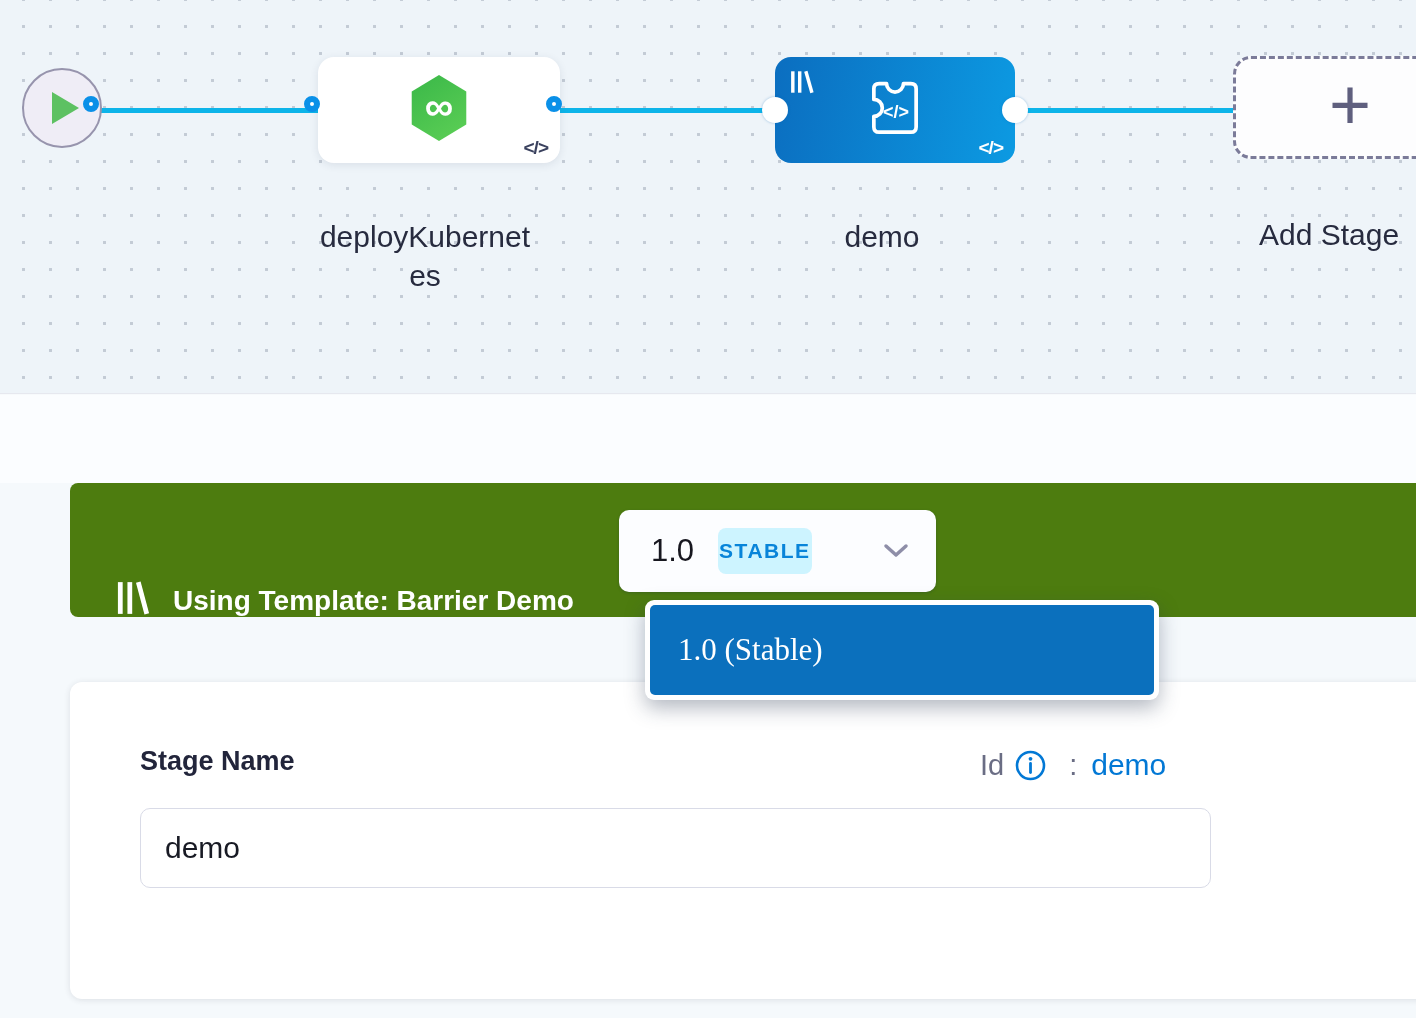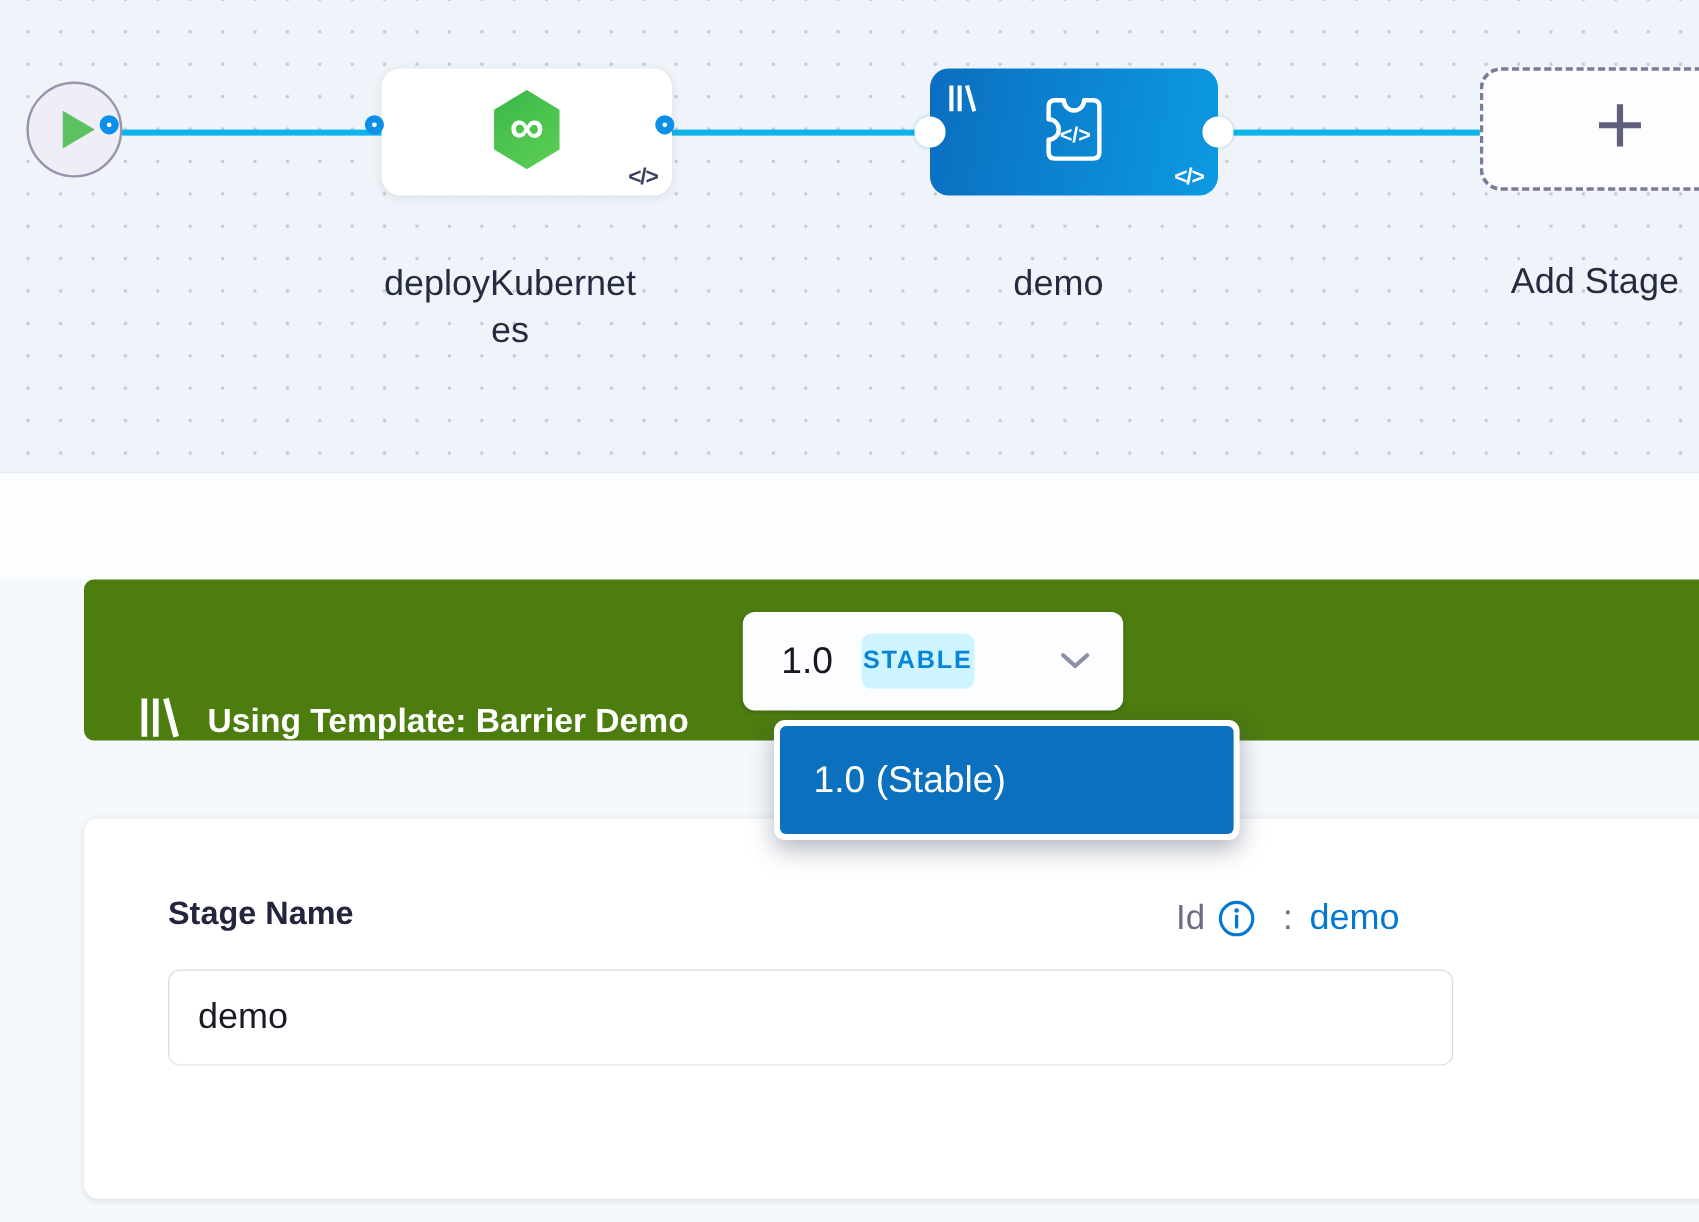--- a/index.html
+++ b/index.html
@@ -110,23 +110,23 @@
     font-family: "Liberation Sans", sans-serif;
   }
   .version-num { font-size: 31px; color: #17171f; font-weight: 500; margin-left: 6px; }
   .stable-badge {
     margin-left: 24px; background: #cdf4ff; color: #0884d9; font-weight: bold;
     font-size: 21px; letter-spacing: 1.5px; padding: 11px 1px; border-radius: 8px;
   }
   .version-btn .chev { margin-left: auto; }
 
   .dropdown {
-    position: absolute; left: 575px; top: 117px; width: 388px; height: 100px;
+    position: absolute; left: 575px; top: 117px; width: 514px; height: 100px;
     background: #ffffff; border-radius: 9px; padding: 5px;
-    box-shadow: 0 8px 20px rgba(40,55,80,.35); z-index: 3;
+    box-shadow: 0 8px 20px rgba(40,55,80,.35); z-index: 3; font-family: Liberation Serif, serif;
   }
   .dropdown-item {
     width: 100%; height: 100%; background: #0b70bd; border-radius: 5px;
     display: flex; align-items: center; padding-left: 28px;
     color: #ffffff; font-size: 31px; cursor: pointer;
   }
 
   .card {
     position: absolute; left: 70px; top: 287px; width: 1380px; height: 317px;
     background: #ffffff; border-radius: 12px;

